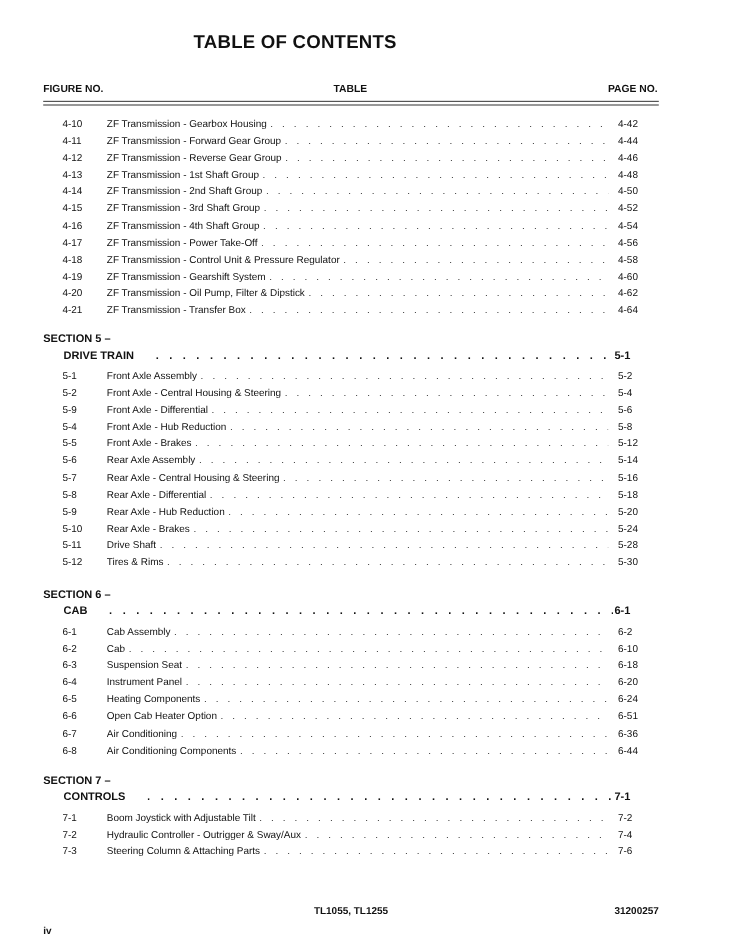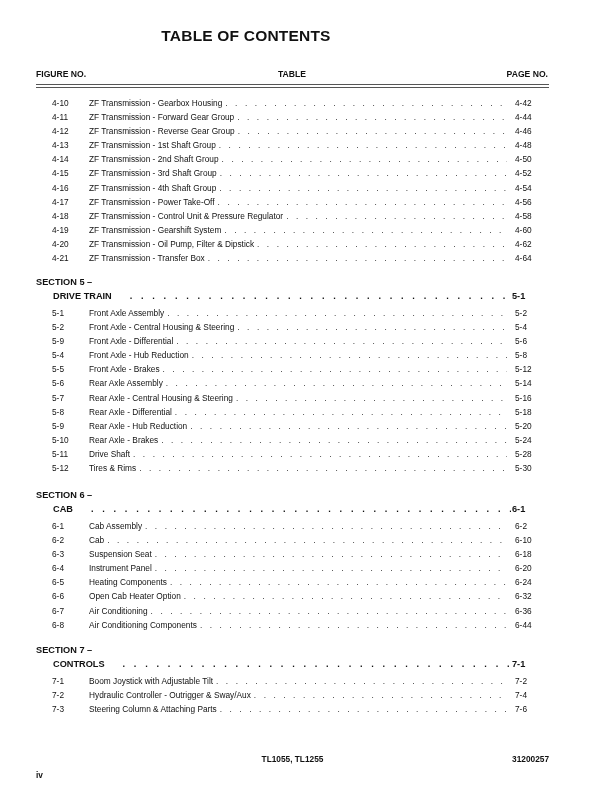--- a/index.html
+++ b/index.html
@@ -412,21 +412,21 @@
         <span class="dots">. . . . . . . . . . . . . . . . . . . . . . . . . . . . . . . . . . . . . . . . . . . . . . . . . . . . . . . . . . . . . . . . . . . . . . . . . . . . . . . . . . . . . . . . . . . . . . . . . . . . . . . . . . . . . . . . . . . . . .</span>
       </span>
       <span class="page">6-24</span>
     </div>
     <div class="row">
       <span class="num">6-6</span>
       <span class="leader">
         <span class="title">Open Cab Heater Option</span>
         <span class="dots">. . . . . . . . . . . . . . . . . . . . . . . . . . . . . . . . . . . . . . . . . . . . . . . . . . . . . . . . . . . . . . . . . . . . . . . . . . . . . . . . . . . . . . . . . . . . . . . . . . . . . . . . . . . . . . . . . . . . . .</span>
       </span>
-      <span class="page">6-32</span>
+      <span class="page">6-51</span>
     </div>
     <div class="row">
       <span class="num">6-7</span>
       <span class="leader">
         <span class="title">Air Conditioning</span>
         <span class="dots">. . . . . . . . . . . . . . . . . . . . . . . . . . . . . . . . . . . . . . . . . . . . . . . . . . . . . . . . . . . . . . . . . . . . . . . . . . . . . . . . . . . . . . . . . . . . . . . . . . . . . . . . . . . . . . . . . . . . . .</span>
       </span>
       <span class="page">6-36</span>
     </div>
     <div class="row">

